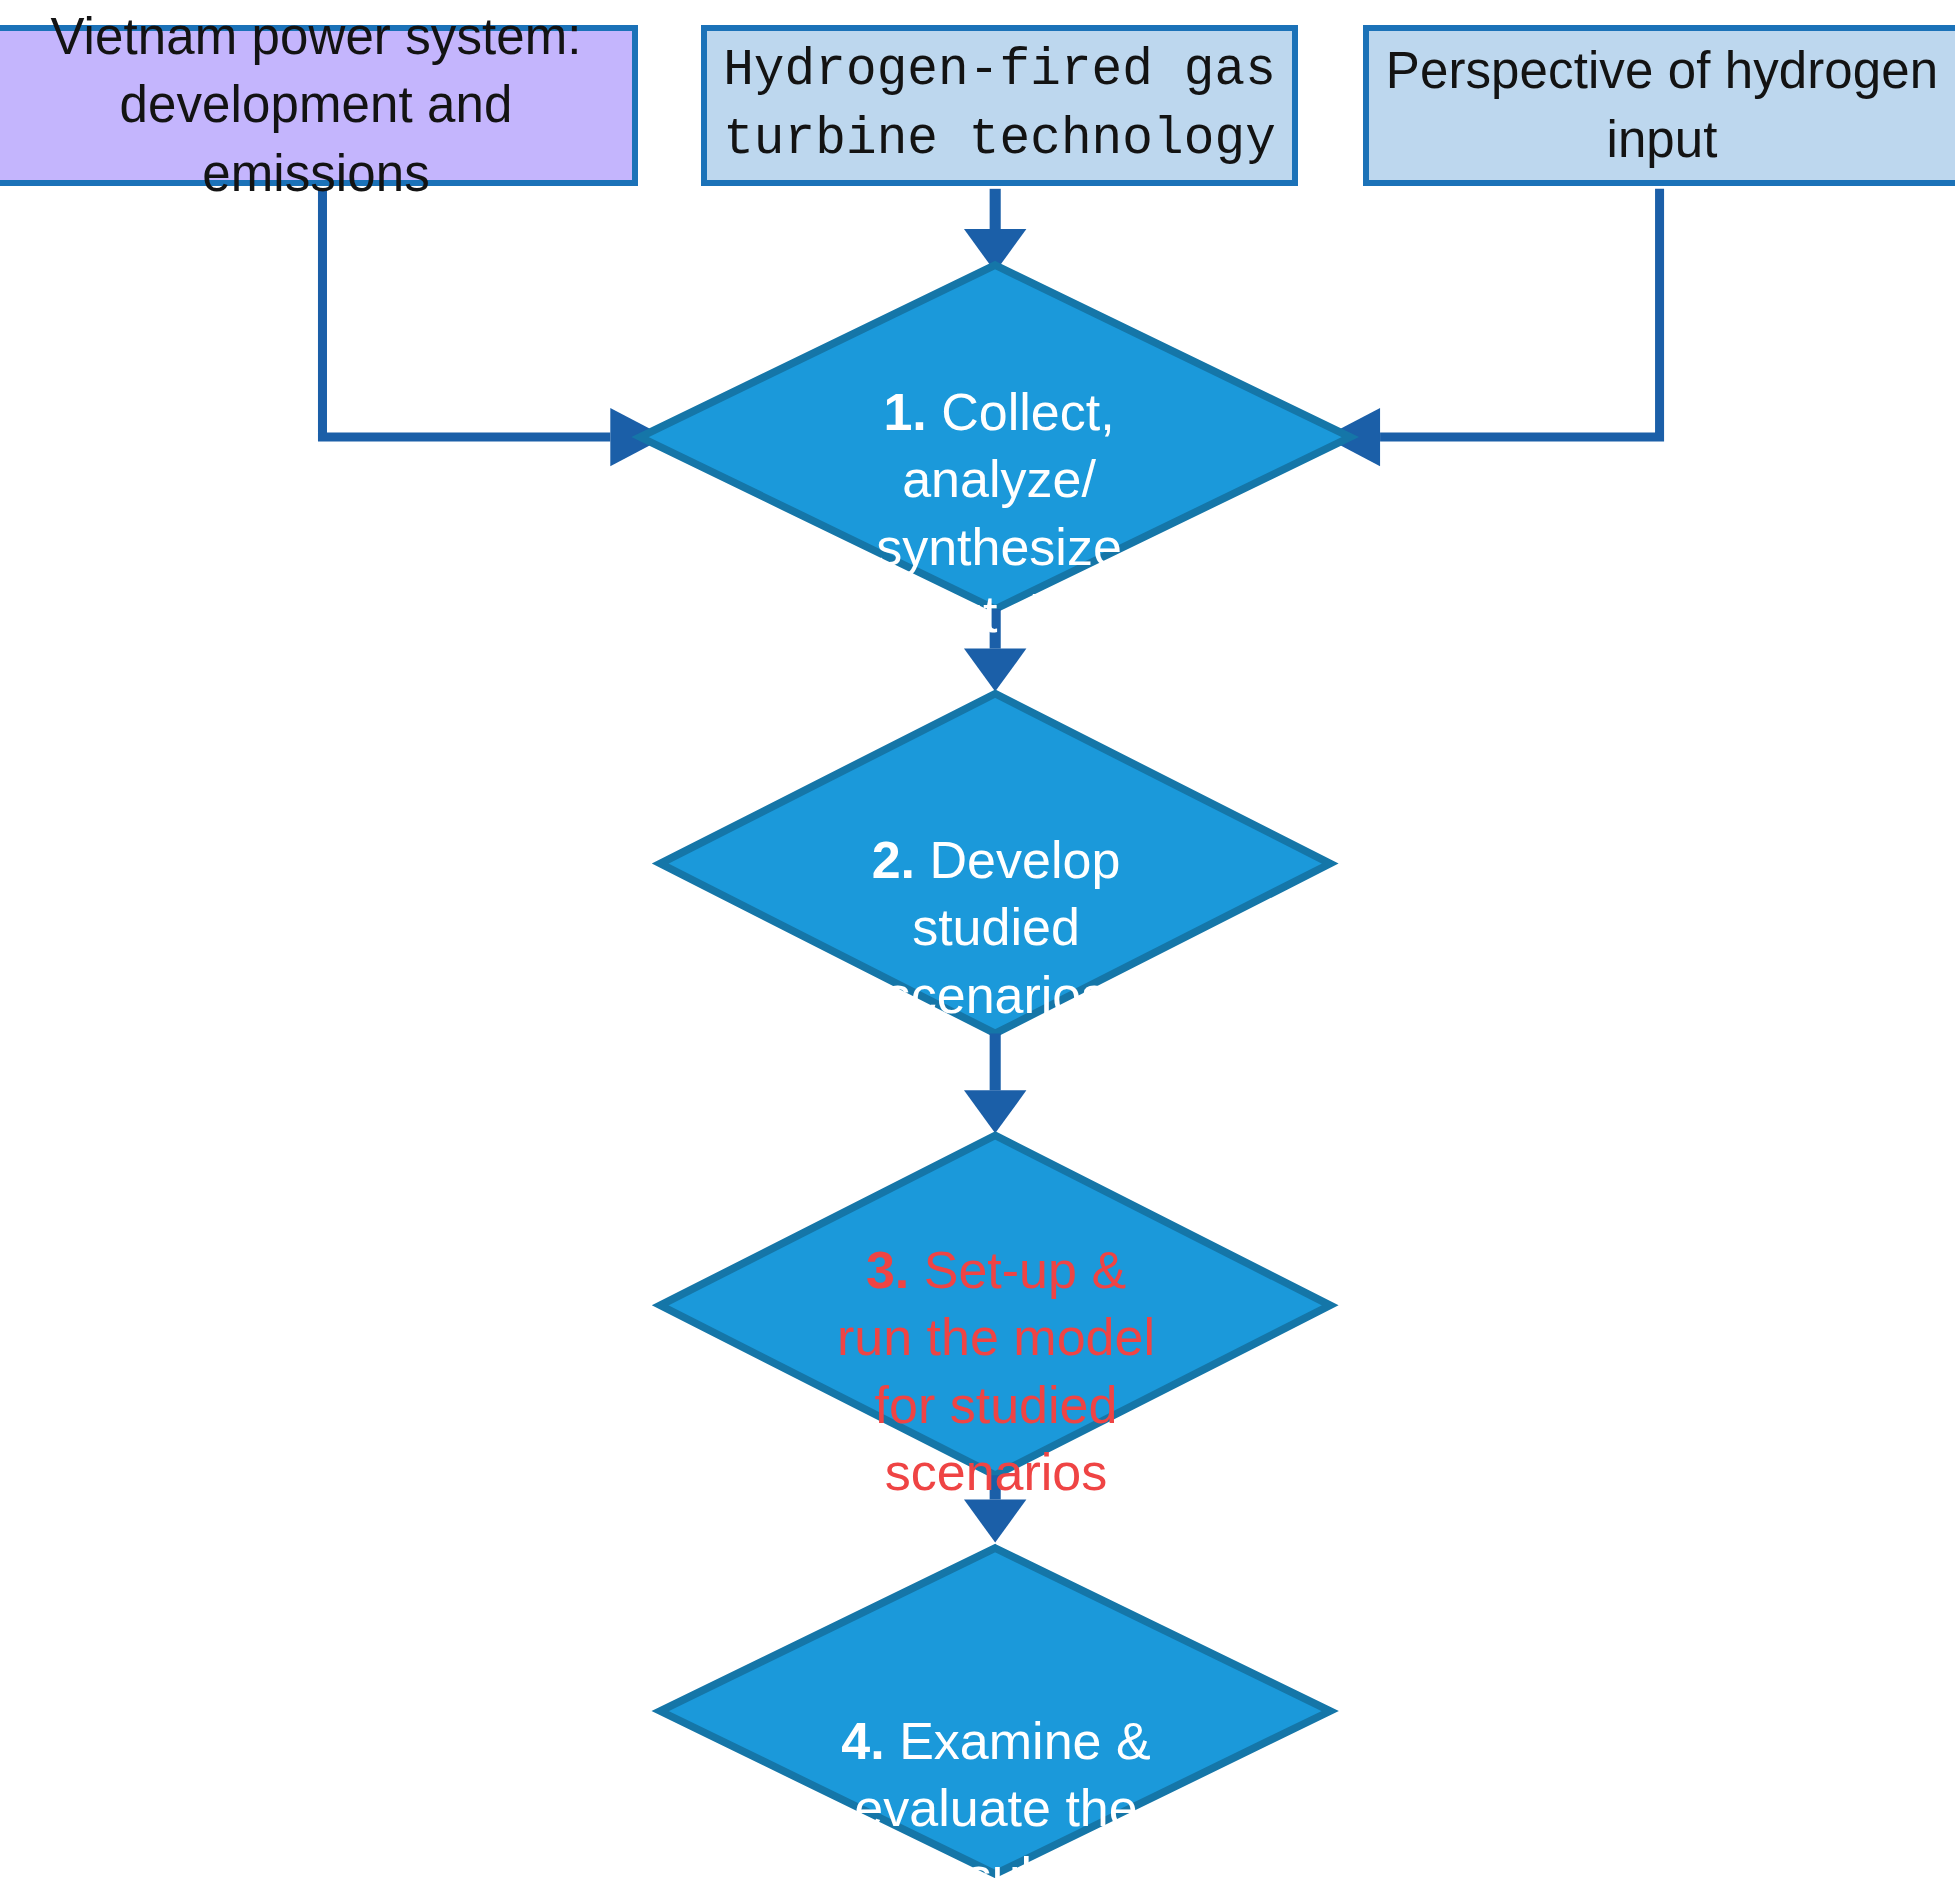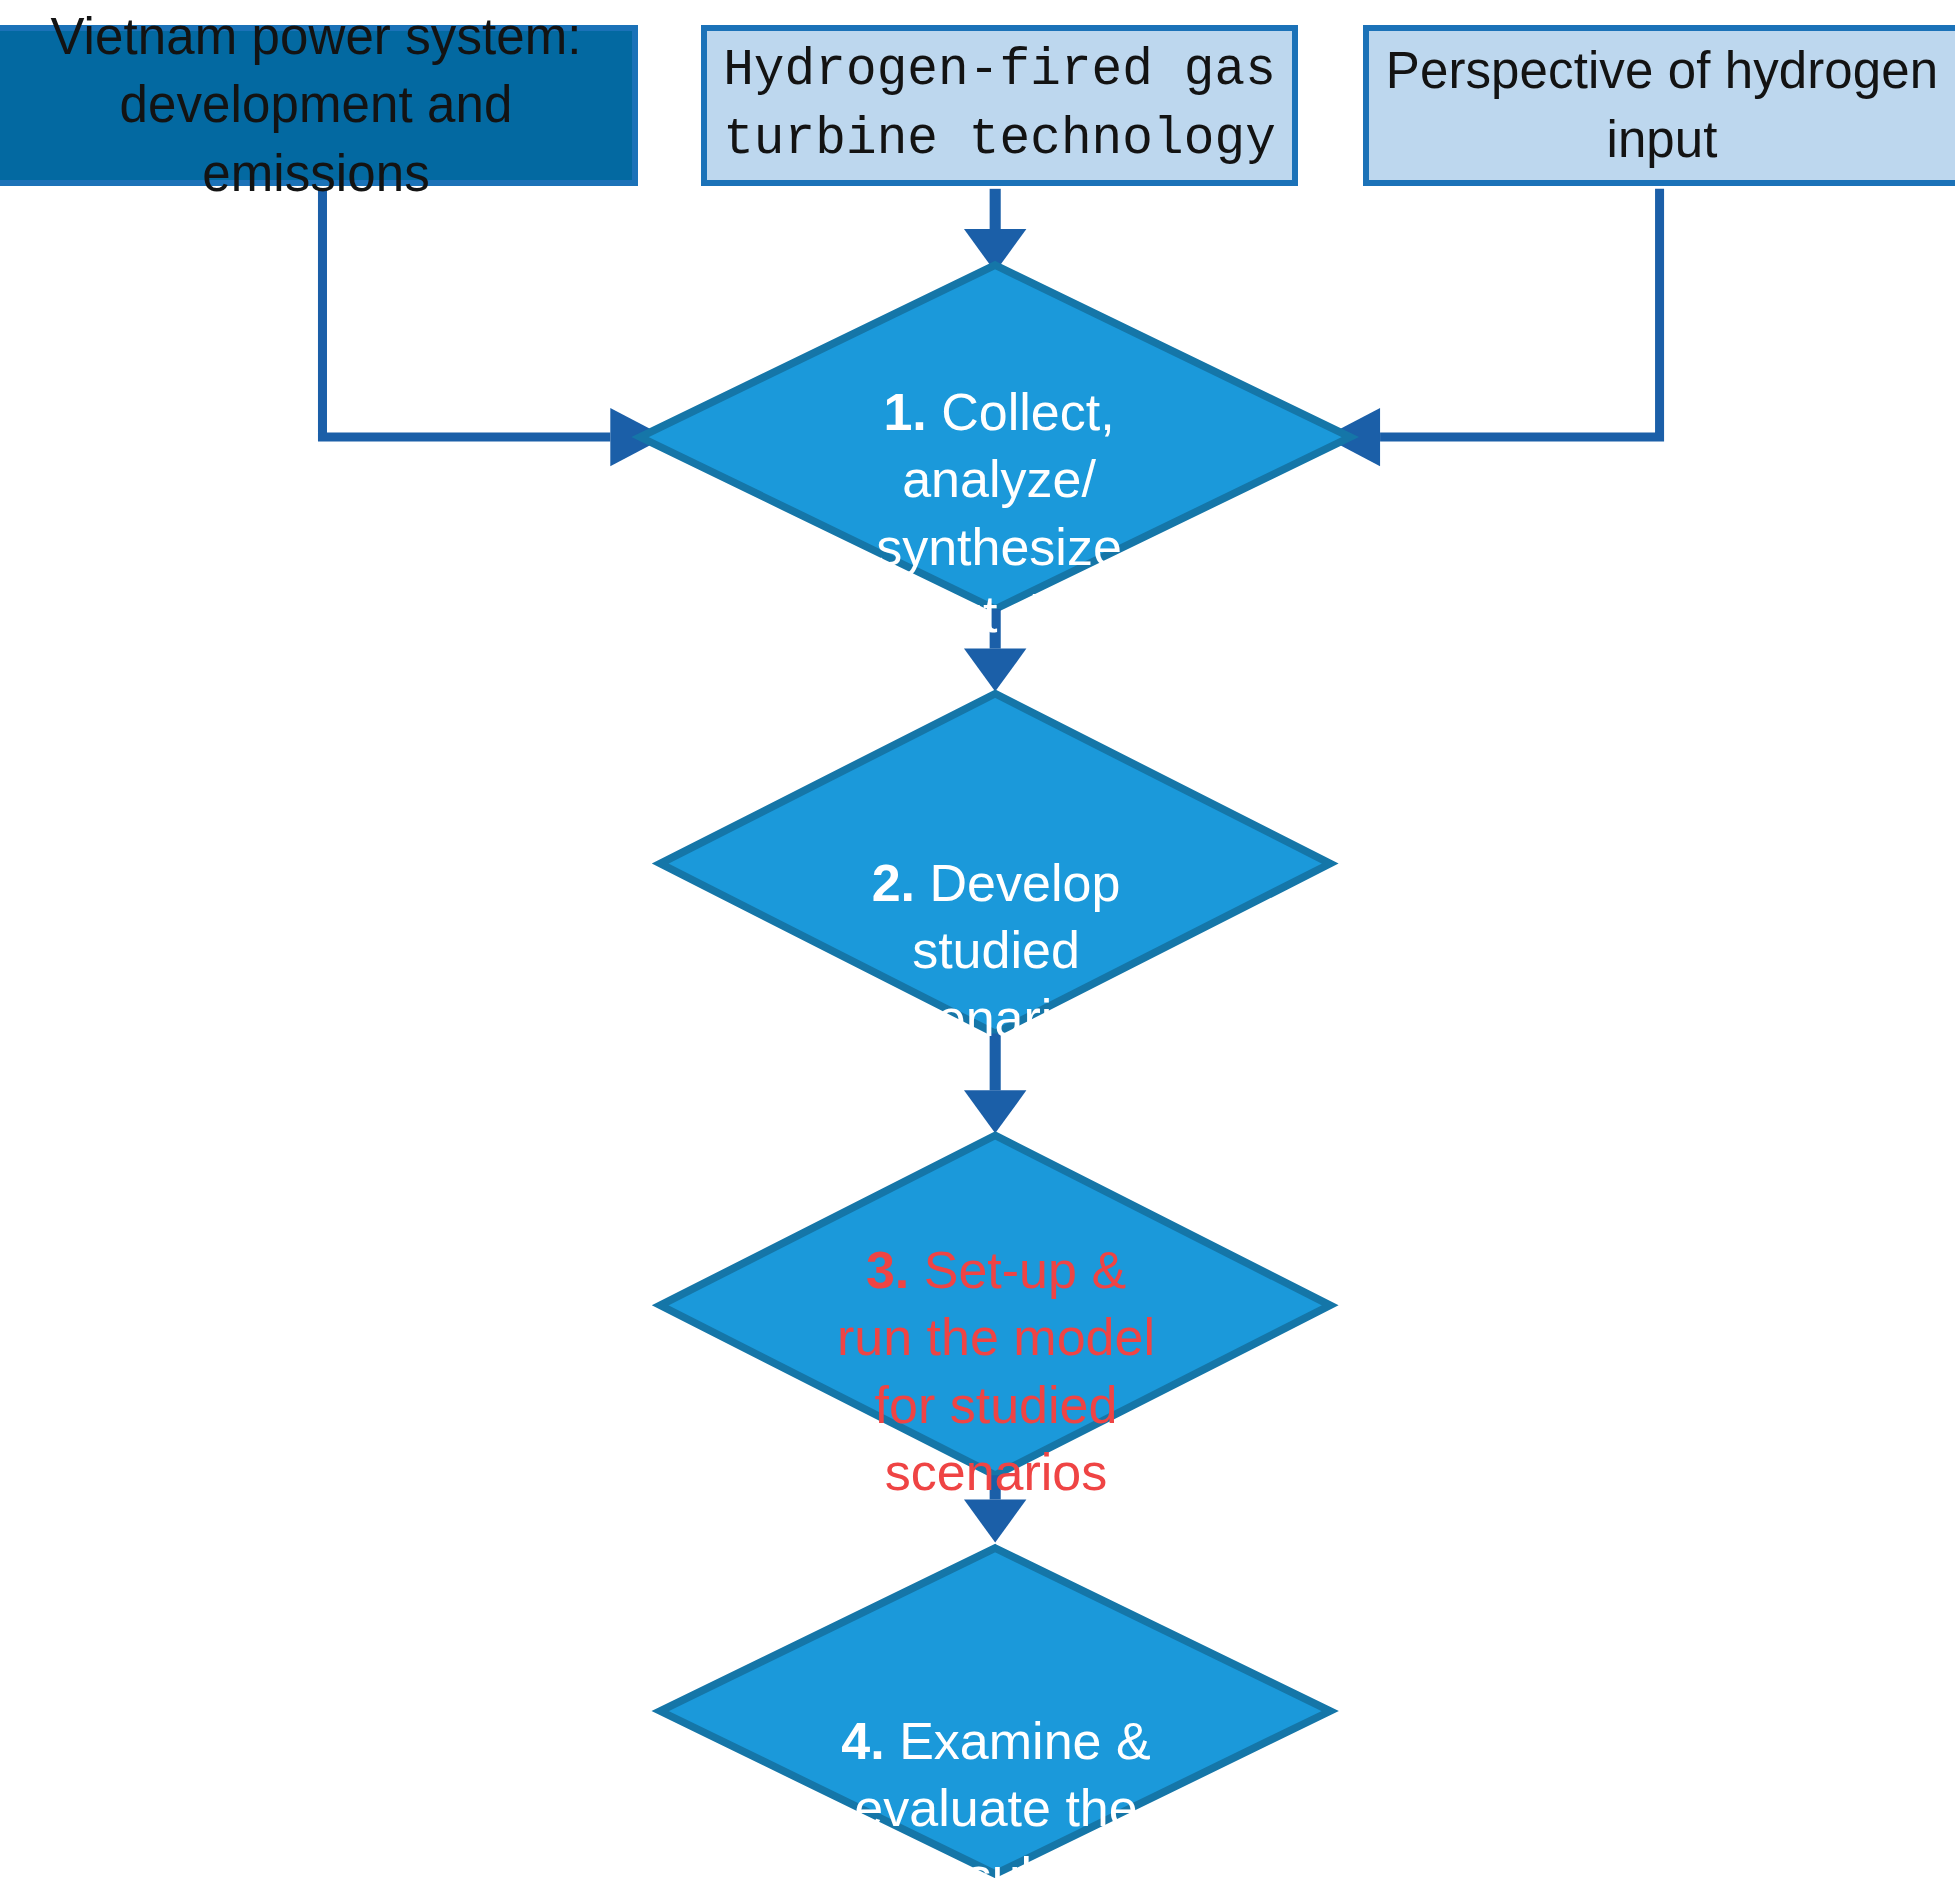--- a/index.html
+++ b/index.html
@@ -49,21 +49,21 @@
     position: absolute;
     color: #ffffff;
     text-align: center;
     font-size: 52px;
     line-height: 1.30;
     white-space: pre-line;
     pointer-events: none;
   }
 
   #label-0 { left: 756px; top: 311px;  width: 486px; }
-  #label-1 { left: 753px; top: 782px; width: 486px; }
+  #label-1 { left: 753px; top: 759px; width: 486px; }
   #label-2 { left: 753px; top: 1169px; width: 486px; }
   #label-3 { left: 753px; top: 1640px; width: 486px; }
 
   .num { font-weight: bold; }
 </style>
 </head>
 <body>
 
 <div id="canvas" style="background: rgb(255, 255, 255);">
 
@@ -106,21 +106,21 @@
     <polygon points="1435,1637 1918,1882 1435,2127 952,1882" fill="#1b99da" stroke="#1576a8" stroke-width="11"></polygon>
 
     <g>
       <path d="M 1435,2127 L 1435,2162" stroke="#1b5fa8" stroke-width="16" fill="none"></path>
       <polygon points="1390,2162 1480,2162 1435,2224" fill="#1b5fa8"></polygon>
     </g>
 
     <polygon points="1435,2232 1918,2467 1435,2702 952,2467" fill="#1b99da" stroke="#1576a8" stroke-width="11"></polygon>
   </svg>
 
-  <div class="src-box" id="box-0" style="background: #0369a1; border-color: rgb(27, 114, 184); color: rgb(19, 19, 19);">
+  <div class="src-box" id="box-0" style="background: #c4b5fd; border-color: rgb(27, 114, 184); color: rgb(19, 19, 19);">
     <span>Vietnam power system: development and emissions</span>
   </div>
 
   <div class="src-box" id="box-1" style="background: rgb(189, 215, 238); border-color: rgb(27, 114, 184); color: rgb(19, 19, 19); font-family: Liberation Mono, monospace;">
     <span>Hydrogen-fired gas turbine technology</span>
   </div>
 
   <div class="src-box" id="box-2" style="background: rgb(189, 215, 238); border-color: rgb(27, 114, 184); color: rgb(19, 19, 19);">
     <span>Perspective of hydrogen input</span>
   </div>

